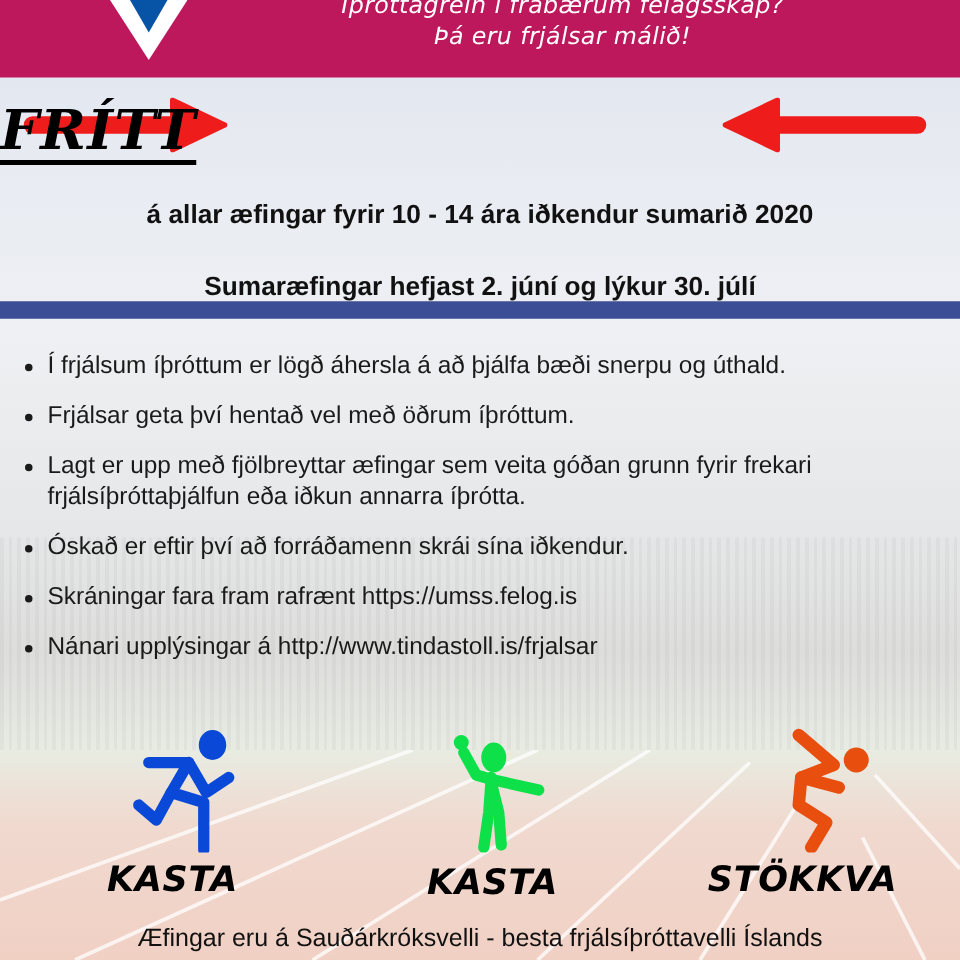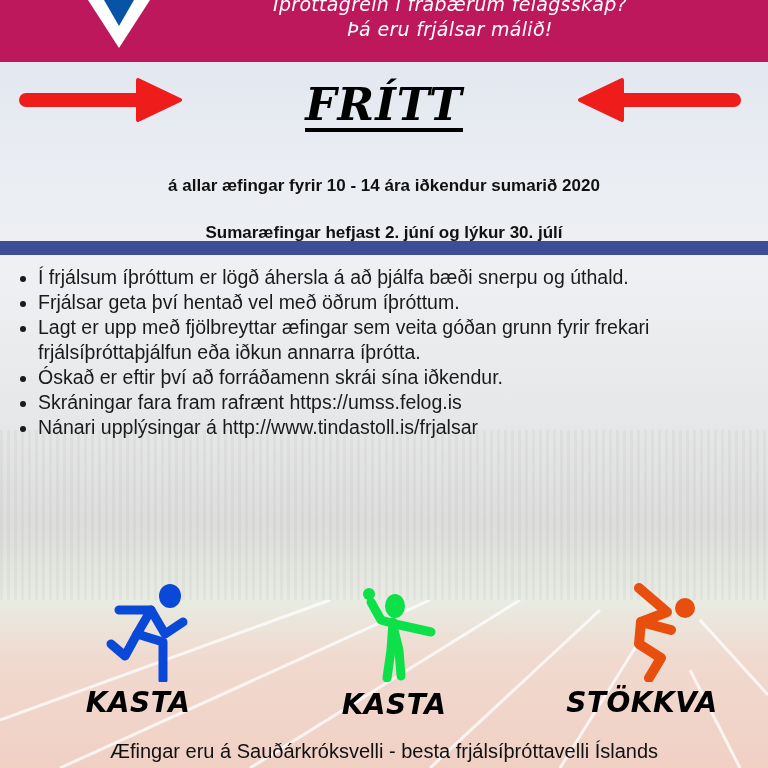--- a/index.html
+++ b/index.html
@@ -25,40 +25,40 @@
   .header-band .logo { position:absolute; left:88px; top:0; width:62px; height:48px; }
   .header-text {
     position:absolute; left:230px; width:440px; top:-8px; text-align:center;
     color:#fff; font-family:"DejaVu Sans", sans-serif; font-size:19px; line-height:25px;
     font-style:italic; letter-spacing:0.3px;
   }
   .arrow { position:absolute; top:78px; width:164px; height:44px; }
   .arrow.left { left:18px; }
   .arrow.right { left:578px; }
   .fritt {
-    position:absolute; left:0; width:768px; top:82px; text-align:center;
+    position:absolute; left:0; width:768px; top:82px; 
   }
   .fritt span {
     font-family:"DejaVu Serif", serif; font-weight:bold; font-style:italic;
     font-size:44px; color:#000; letter-spacing:1px;
     border-bottom:4px solid #000; padding-bottom:0; line-height:46px;
     display:inline-block;
   }
   .sub1, .sub2 {
     position:absolute; left:0; width:768px; text-align:center;
-    font-weight:bold; font-size:17px; color:#111;margin-top:16px;
+    font-weight:bold; font-size:21px; color:#111;
   }
   .sub1 { top:160px; }
-  .sub2 { top:207px; }
+  .sub2 { top:218px; }
   .divider { position:absolute; left:0; top:241px; width:768px; height:14px; background:#3c4f96; }
   .bullets {
     position:absolute; left:18px; top:265px; width:740px;
     font-size:19.5px; line-height:25px; color:#1a1a1a; margin:0; padding:0; list-style:none;
   }
-  .bullets li { position:relative; padding-left:20px; }
+  .bullets li { position:relative; padding-left:20px;margin-top:15px; }
   .bullets li::before {
     content:""; position:absolute; left:2px; top:11px; width:6px; height:6px;
     border-radius:50%; background:#1a1a1a;
   }
   .sport { position:absolute; text-align:center; }
   .sport .label {
     font-family:"DejaVu Sans", sans-serif; font-style:italic; font-weight:bold;
     font-size:28px; color:#000; letter-spacing:0.5px;
   }
   .footer-text {

